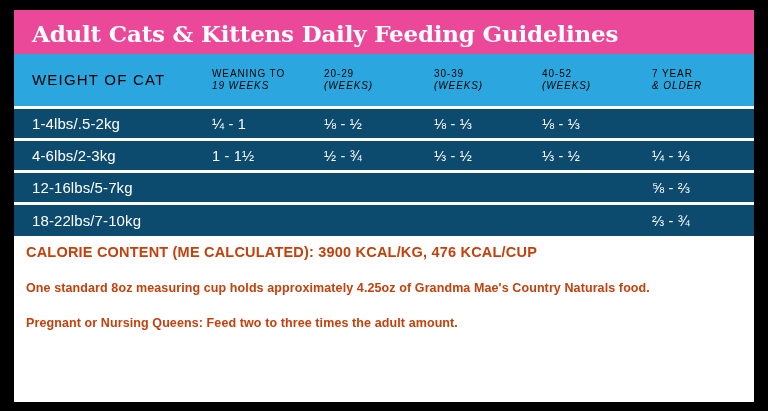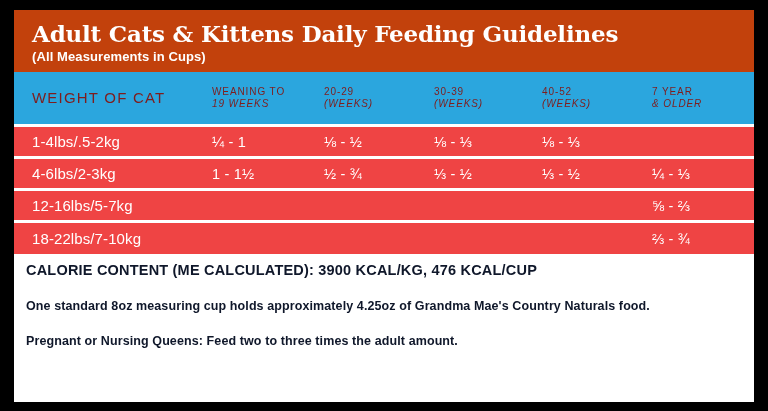--- a/index.html
+++ b/index.html
@@ -25,21 +25,21 @@
     left: 14px;
     top: 10px;
     width: 740px;
     height: 392px;
     background: #ffffff;
     overflow: hidden;
   }
 
   
   .header {
-    background: #c2410c;
+    background: #ec4899;
     color: #ffffff;
     padding: 11px 0 8px 18px;
   }
   .header h1 {
     margin: 0;
     font-family: "DejaVu Serif", serif;
     font-weight: bold;
     font-size: 23px;
     letter-spacing: -0.2px;
     line-height: 1.1;
@@ -59,21 +59,21 @@
     table-layout: fixed;
   }
   table.feeding th,
   table.feeding td {
     text-align: left;
     vertical-align: middle;
     padding: 0;
   }
   thead tr {
     background: #2ba6de;
-    color: #7f1d1d;
+    color: #000000;
   }
   thead th {
     height: 52px;
     font-weight: normal;
     font-size: 10px;
     letter-spacing: 0.9px;
     line-height: 1.25;
     padding-left: 10px;
     vertical-align: middle;
   }
@@ -81,21 +81,21 @@
     font-size: 15px;
     letter-spacing: 1.2px;
     padding-left: 18px;
   }
   thead th .hl2 {
     display: block;
     font-style: italic;
   }
 
   tbody tr {
-    background: #ef4444;
+    background: #0c4a6e;
     color: #ffffff;
     height: 32px;
     border-top: 3px solid #ffffff;
     padding-left: 32px;
   }
   tbody td {
     font-size: 14.5px;
     letter-spacing: 0.2px;
     padding-left: 10px;
     white-space: nowrap;
@@ -110,21 +110,21 @@
   col.c0 { width: 198px; }
   col.c1 { width: 112px; }
   col.c2 { width: 110px; }
   col.c3 { width: 108px; }
   col.c4 { width: 110px; }
   col.c5 { width: 102px; }
 
   
   .footer {
     padding: 7px 0 0 12px;
-    color: #0f172a;
+    color: #c2410c;
   }
   .footer .calorie {
     font-family: "Liberation Sans", sans-serif;
     font-weight: bold;
     font-size: 14.5px;
     letter-spacing: 0.2px;
     line-height: 1.35;
   }
   .footer .note {
     font-family: "Liberation Sans", sans-serif;
@@ -136,21 +136,20 @@
   }
 </style>
 </head>
 <body>
 
 <div class="page">
   <div class="card">
 
     <div class="header">
       <h1>Adult Cats &amp; Kittens Daily Feeding Guidelines</h1>
-      <div class="subtitle">(All Measurements in Cups)</div>
     </div>
 
     <table class="feeding">
       <colgroup>
         <col class="c0">
           <col class="c1">
           <col class="c2">
           <col class="c3">
           <col class="c4">
           <col class="c5">

